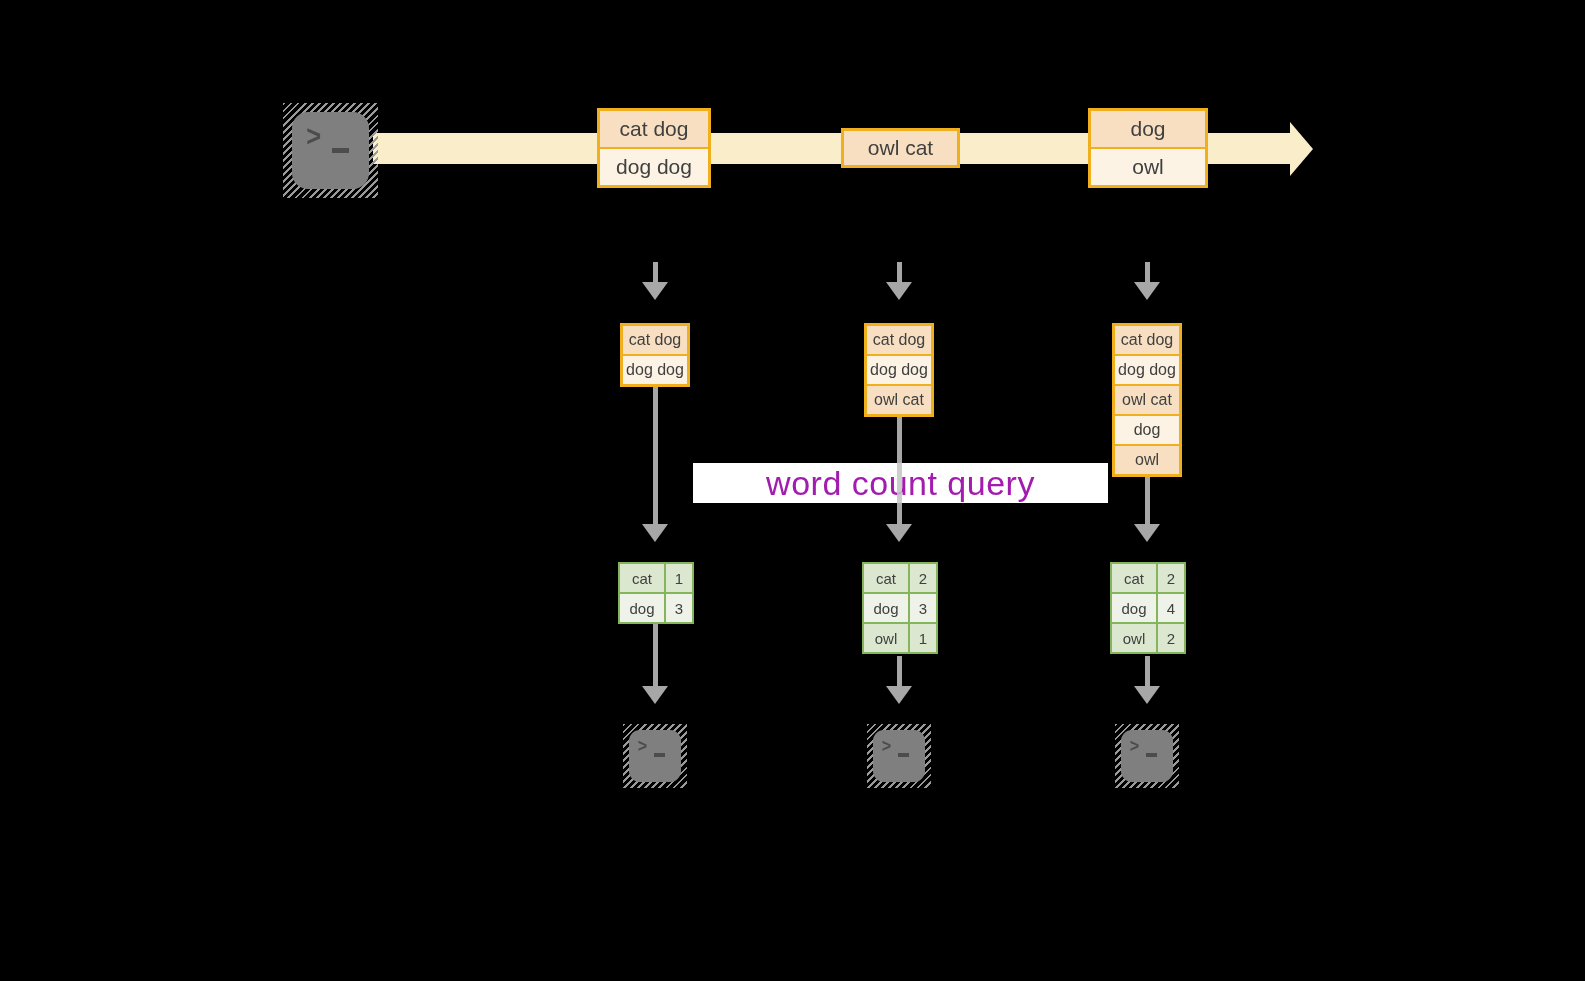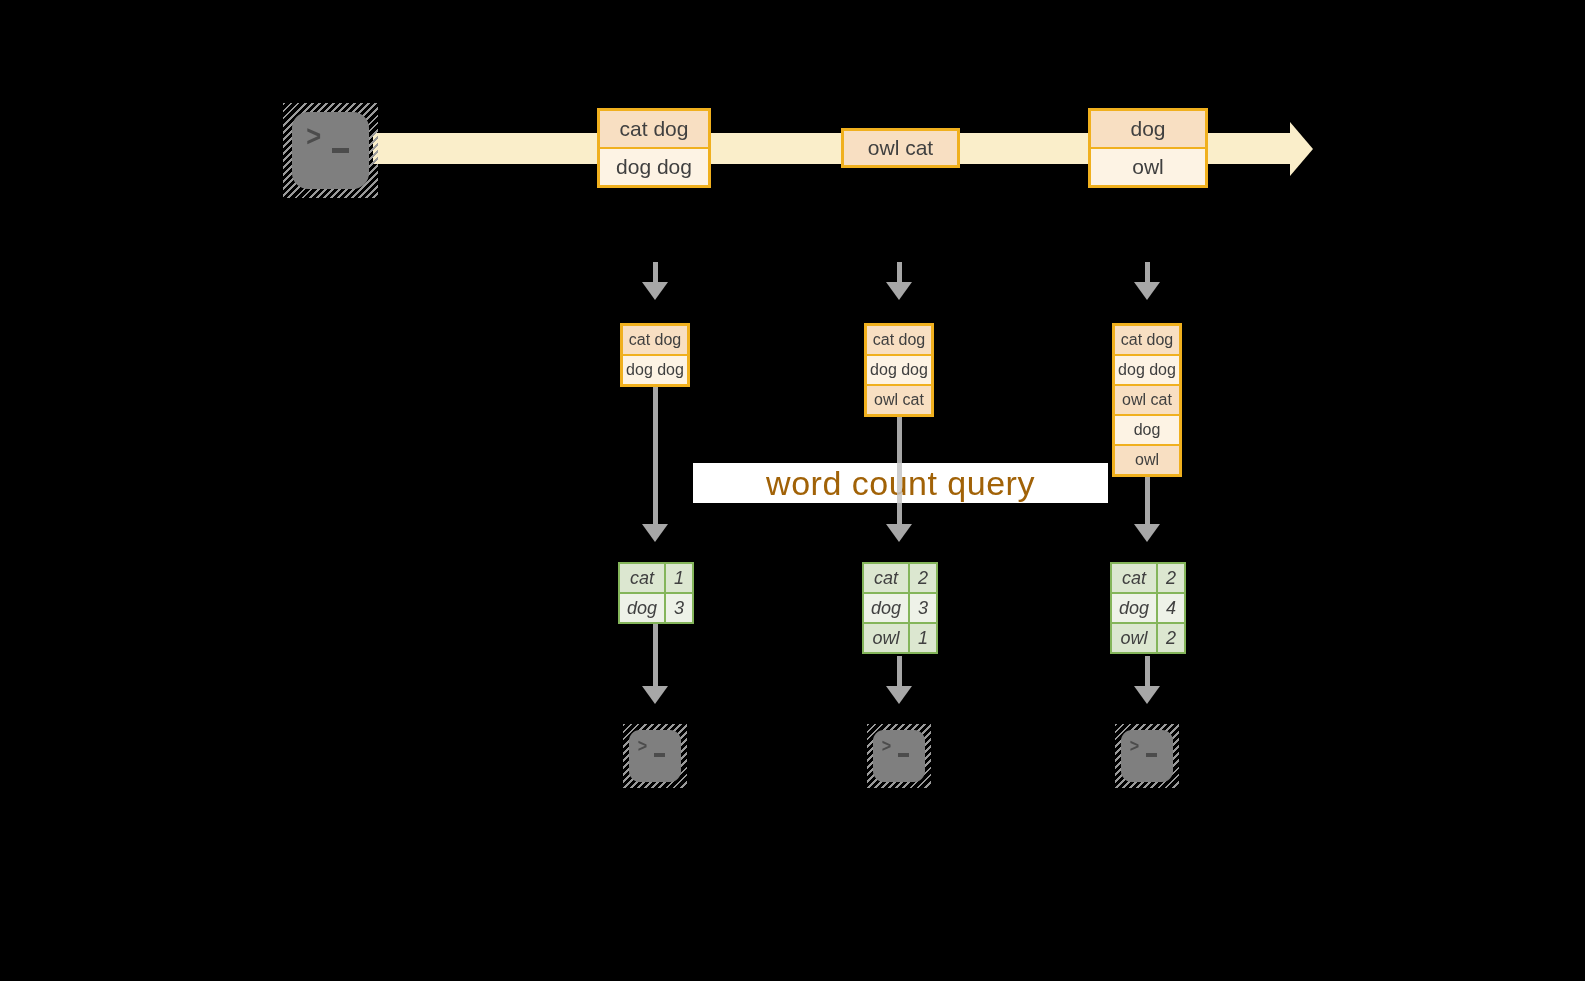--- a/index.html
+++ b/index.html
@@ -41,32 +41,32 @@
     display:flex;flex-direction:column;gap:2px;}
   .gbox .row{display:flex;align-items:center;justify-content:center;}
   .tl .row{height:36px;font-size:21px;}
   .tl2 .row{height:34px;font-size:21px;}
   .sb .row{height:28px;font-size:16px;}
   .fa{background:var(--peach-a);}
   .fb{background:var(--peach-b);}
   
   .gtable{position:absolute;z-index:5;border:2px solid var(--green);background:var(--green);
     display:grid;grid-template-columns:44px 26px;gap:2px;}
-  .gcell{height:28px;display:flex;align-items:center;justify-content:center;font-size:18px;font-style:italic;}
+  .gcell{height:28px;display:flex;align-items:center;justify-content:center;font-size:15px;}
   .ga{background:var(--green-a);}
   .gb{background:var(--green-b);}
   
   .varrow{position:absolute;width:26px;display:flex;flex-direction:column;align-items:center;z-index:3;}
   .varrow .stem{width:5px;flex:1;background:var(--arrow);}
   .varrow .stem.dashed{background:linear-gradient(var(--arrow) 0 30px,transparent 30px);}
   .varrow .head{width:0;height:0;flex:0 0 18px;
     border-left:13px solid transparent;border-right:13px solid transparent;border-top:18px solid var(--arrow);}
   
   .qlabel{position:absolute;left:693px;top:463px;width:415px;height:40px;background:#fff;z-index:2;
-    display:flex;align-items:center;justify-content:center;font-size:34px;color:#a16207;letter-spacing:0.5px;}
+    display:flex;align-items:center;justify-content:center;font-size:34px;color:#a21caf;letter-spacing:0.5px;}
 </style>
 </head>
 <body>
 
 <div class="canvas">
 
   <div class="band"></div>
   <div class="band-head"></div>
 
   <div class="hatch src" style="left:283px;top:103px;width:95px;height:95px;">

